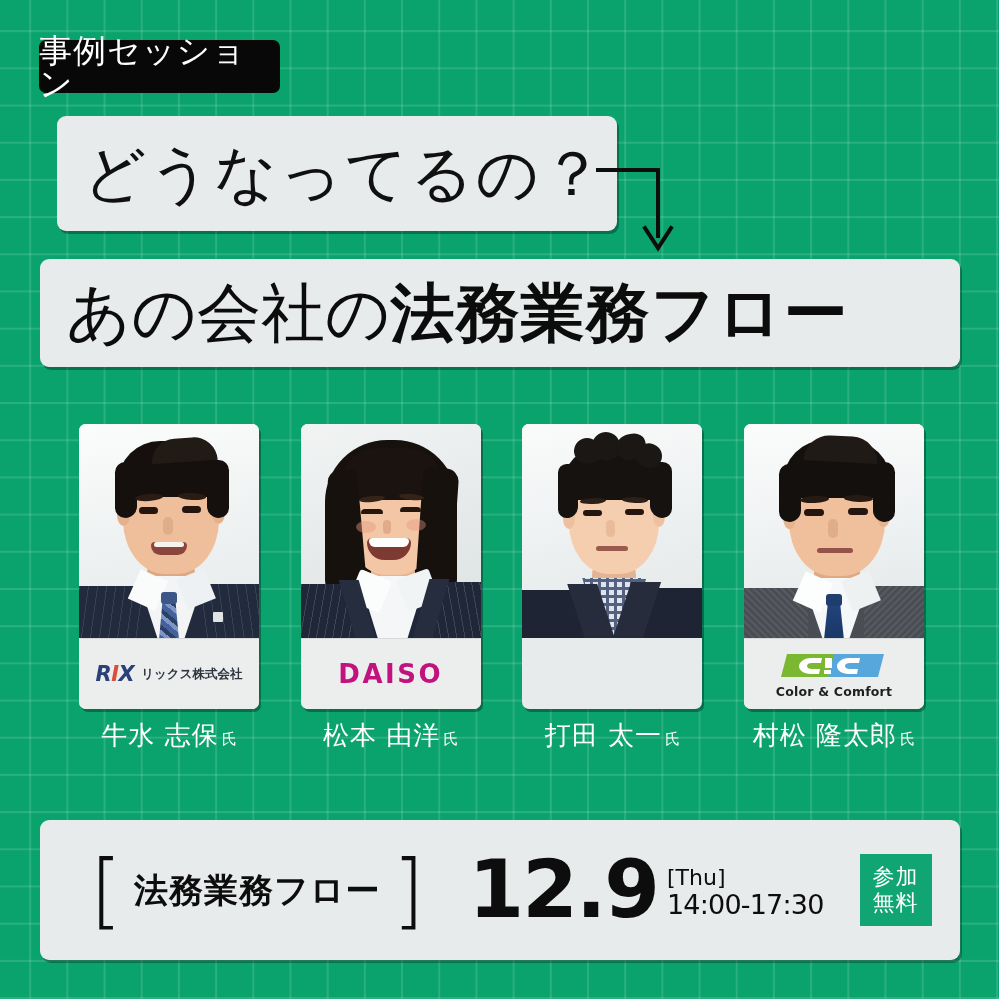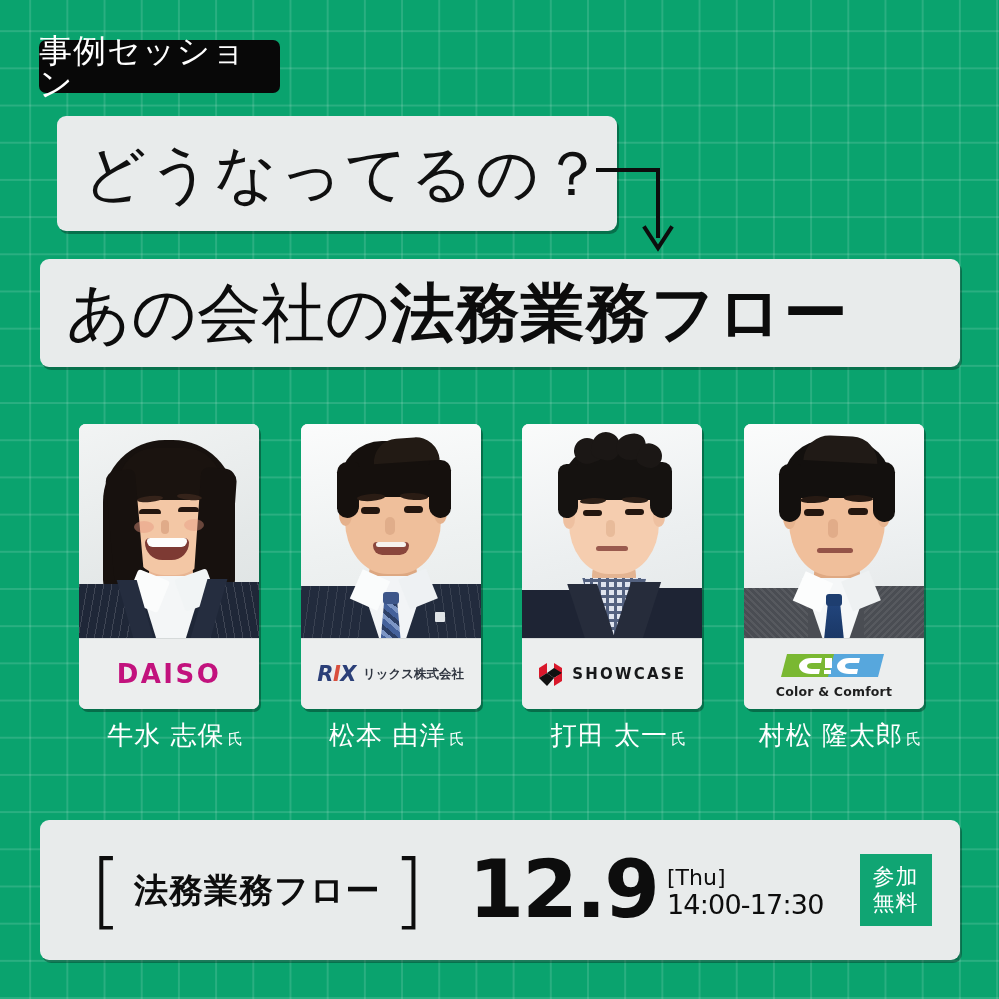--- a/index.html
+++ b/index.html
@@ -138,21 +138,21 @@
     font-size: 15px; font-weight: 700; color: #17181a;
     letter-spacing: 2.2px; line-height: 1;
   }
 
   .logo-cc-wrap { display: flex; flex-direction: column; align-items: center; gap: 3px; }
   .cc-mark { width: 105px; height: 32px; position: relative; }
   .logo-cc-txt { font-size: 12.5px; font-weight: 600; color: #1e1e1e; letter-spacing: 0.2px; }
 
   
   #names {
-    position: absolute; left: 85px; top: 722px;
+    position: absolute; left: 79px; top: 722px;
     width: 845px; height: 44px;
     display: flex; justify-content: space-between;
   }
   .name-cell {
     width: 180px;
     display: flex; align-items: baseline; justify-content: center;
     color: #ffffff;
     line-height: 1;
   }
   .name-main { font-size: 26px; font-weight: 400; letter-spacing: 1px; }
@@ -233,66 +233,20 @@
   <div class="hl-box" id="hl2">
     <span class="txt">
       <span class="lead">あの会社の</span><span class="strong">法務業務フロー</span>
     </span>
   </div>
 
   <div id="cards">
 
     <div class="card">
       <div class="photo">
-        <div class="bg-grad" style="background:linear-gradient(160deg,#f2f4f4 0%,#e4e8e8 60%,#dde2e2 100%);"></div>
-
-        <div class="hair" style="left:24px;top:16px;width:132px;height:180px;background:#17110e;border-radius:62px 62px 40px 40px;"></div>
-
-        <div class="neck" style="left:70px;top:128px;width:44px;height:52px;background:#e8b593;"></div>
-
-        <div class="head" style="left:45px;top:33px;width:92px;height:118px;background:#f3c7a5;"></div>
-
-        <div class="hair" style="left:40px;top:24px;width:102px;height:52px;background:#1a130f;border-radius:52px 52px 24px 24px;"></div>
-        <div class="hair" style="left:31px;top:46px;width:30px;height:120px;background:#17110e;border-radius:18px 10px 24px 24px;transform:rotate(-5deg);"></div>
-        <div class="hair" style="left:118px;top:44px;width:36px;height:128px;background:#17110e;border-radius:12px 20px 28px 28px;transform:rotate(4deg);"></div>
-
-        <div class="brow" style="left:58px;top:72px;width:26px;height:6px;background:#35231a;transform:rotate(-6deg);"></div>
-        <div class="brow" style="left:98px;top:70px;width:25px;height:6px;background:#35231a;transform:rotate(5deg);"></div>
-
-        <div class="eye" style="left:60px;top:85px;width:22px;height:5px;border-radius:11px 11px 3px 3px;"></div>
-        <div class="eye" style="left:99px;top:83px;width:21px;height:5px;border-radius:11px 11px 3px 3px;"></div>
-
-        <div style="position:absolute;left:55px;top:97px;width:20px;height:12px;background:rgba(231,150,128,.45);border-radius:50%;"></div>
-        <div style="position:absolute;left:105px;top:95px;width:20px;height:12px;background:rgba(231,150,128,.40);border-radius:50%;"></div>
-
-        <div style="position:absolute;left:82px;top:96px;width:8px;height:14px;background:#e0ab89;border-radius:4px;"></div>
-
-        <div class="mouth" style="left:66px;top:114px;width:44px;height:22px;background:#7d3a33;border-radius:6px 6px 22px 22px;"></div>
-        <div style="position:absolute;left:68px;top:114px;width:40px;height:9px;background:#fdfdfb;border-radius:4px 4px 7px 7px;"></div>
-
-        <div class="jacket" style="left:-8px;top:160px;width:100px;height:60px;background:#1f2738;transform:skewX(10deg);"></div>
-        <div class="jacket" style="left:96px;top:158px;width:100px;height:62px;background:#1f2738;transform:skewX(-10deg);"></div>
-
-        <div style="position:absolute;left:0;top:160px;width:60px;height:60px;background:repeating-linear-gradient(100deg,rgba(255,255,255,.14) 0 1px,transparent 1px 8px);"></div>
-        <div style="position:absolute;left:124px;top:158px;width:58px;height:62px;background:repeating-linear-gradient(80deg,rgba(255,255,255,.14) 0 1px,transparent 1px 8px);"></div>
-
-        <div class="shirt" style="left:58px;top:152px;width:68px;height:62px;background:#f4f6f7;clip-path:polygon(0 0,100% 0,72% 100%,28% 100%);"></div>
-        <div class="shirt" style="left:52px;top:150px;width:34px;height:34px;background:#fbfcfc;transform:rotate(22deg);border-radius:3px;"></div>
-        <div class="shirt" style="left:100px;top:149px;width:34px;height:34px;background:#f1f4f5;transform:rotate(-20deg);border-radius:3px;"></div>
-
-        <div style="position:absolute;left:46px;top:156px;width:20px;height:58px;background:#252d3f;transform:skewX(16deg);"></div>
-        <div style="position:absolute;left:120px;top:155px;width:20px;height:59px;background:#252d3f;transform:skewX(-16deg);"></div>
-      </div>
-      <div class="logo-pad">
-        <span class="logo-daiso">DAISO</span>
-      </div>
-    </div>
-
-    <div class="card">
-      <div class="photo">
         <div class="bg-grad" style="background:linear-gradient(170deg,#fbfcfc 0%,#eef1f1 55%,#e6eaea 100%);"></div>
 
         <div class="neck" style="left:68px;top:130px;width:48px;height:50px;background:#dda882;"></div>
 
         <div class="head" style="left:44px;top:28px;width:96px;height:122px;background:#efbf9b;"></div>
 
         <div class="ear" style="left:38px;top:80px;width:13px;height:22px;background:#e5b18c;"></div>
         <div class="ear" style="left:133px;top:78px;width:13px;height:22px;background:#e5b18c;"></div>
 
         <div class="hair" style="left:39px;top:17px;width:106px;height:56px;background:#15100d;border-radius:54px 54px 18px 18px;"></div>
@@ -323,20 +277,66 @@
         <div class="tie" style="left:80px;top:176px;width:20px;height:40px;background:repeating-linear-gradient(40deg,#44619b 0 5px,#7c95c4 5px 9px,#2c3f66 9px 13px);clip-path:polygon(18% 0,82% 0,100% 100%,0 100%);"></div>
         <div class="tie" style="left:82px;top:168px;width:16px;height:12px;background:#3d5689;border-radius:3px;"></div>
 
         <div style="position:absolute;left:134px;top:188px;width:10px;height:10px;background:#dfe3e6;border-radius:1px;"></div>
       </div>
       <div class="logo-pad">
         <div class="logo-rix-wrap">
           <span class="logo-rix">R<span class="i-red">I</span>X</span>
           <span class="logo-rix-jp">リックス株式会社</span>
         </div>
+      </div>
+    </div>
+
+    <div class="card">
+      <div class="photo">
+        <div class="bg-grad" style="background:linear-gradient(160deg,#f2f4f4 0%,#e4e8e8 60%,#dde2e2 100%);"></div>
+
+        <div class="hair" style="left:24px;top:16px;width:132px;height:180px;background:#17110e;border-radius:62px 62px 40px 40px;"></div>
+
+        <div class="neck" style="left:70px;top:128px;width:44px;height:52px;background:#e8b593;"></div>
+
+        <div class="head" style="left:45px;top:33px;width:92px;height:118px;background:#f3c7a5;"></div>
+
+        <div class="hair" style="left:40px;top:24px;width:102px;height:52px;background:#1a130f;border-radius:52px 52px 24px 24px;"></div>
+        <div class="hair" style="left:31px;top:46px;width:30px;height:120px;background:#17110e;border-radius:18px 10px 24px 24px;transform:rotate(-5deg);"></div>
+        <div class="hair" style="left:118px;top:44px;width:36px;height:128px;background:#17110e;border-radius:12px 20px 28px 28px;transform:rotate(4deg);"></div>
+
+        <div class="brow" style="left:58px;top:72px;width:26px;height:6px;background:#35231a;transform:rotate(-6deg);"></div>
+        <div class="brow" style="left:98px;top:70px;width:25px;height:6px;background:#35231a;transform:rotate(5deg);"></div>
+
+        <div class="eye" style="left:60px;top:85px;width:22px;height:5px;border-radius:11px 11px 3px 3px;"></div>
+        <div class="eye" style="left:99px;top:83px;width:21px;height:5px;border-radius:11px 11px 3px 3px;"></div>
+
+        <div style="position:absolute;left:55px;top:97px;width:20px;height:12px;background:rgba(231,150,128,.45);border-radius:50%;"></div>
+        <div style="position:absolute;left:105px;top:95px;width:20px;height:12px;background:rgba(231,150,128,.40);border-radius:50%;"></div>
+
+        <div style="position:absolute;left:82px;top:96px;width:8px;height:14px;background:#e0ab89;border-radius:4px;"></div>
+
+        <div class="mouth" style="left:66px;top:114px;width:44px;height:22px;background:#7d3a33;border-radius:6px 6px 22px 22px;"></div>
+        <div style="position:absolute;left:68px;top:114px;width:40px;height:9px;background:#fdfdfb;border-radius:4px 4px 7px 7px;"></div>
+
+        <div class="jacket" style="left:-8px;top:160px;width:100px;height:60px;background:#1f2738;transform:skewX(10deg);"></div>
+        <div class="jacket" style="left:96px;top:158px;width:100px;height:62px;background:#1f2738;transform:skewX(-10deg);"></div>
+
+        <div style="position:absolute;left:0;top:160px;width:60px;height:60px;background:repeating-linear-gradient(100deg,rgba(255,255,255,.14) 0 1px,transparent 1px 8px);"></div>
+        <div style="position:absolute;left:124px;top:158px;width:58px;height:62px;background:repeating-linear-gradient(80deg,rgba(255,255,255,.14) 0 1px,transparent 1px 8px);"></div>
+
+        <div class="shirt" style="left:58px;top:152px;width:68px;height:62px;background:#f4f6f7;clip-path:polygon(0 0,100% 0,72% 100%,28% 100%);"></div>
+        <div class="shirt" style="left:52px;top:150px;width:34px;height:34px;background:#fbfcfc;transform:rotate(22deg);border-radius:3px;"></div>
+        <div class="shirt" style="left:100px;top:149px;width:34px;height:34px;background:#f1f4f5;transform:rotate(-20deg);border-radius:3px;"></div>
+
+        <div style="position:absolute;left:46px;top:156px;width:20px;height:58px;background:#252d3f;transform:skewX(16deg);"></div>
+        <div style="position:absolute;left:120px;top:155px;width:20px;height:59px;background:#252d3f;transform:skewX(-16deg);"></div>
+      </div>
+      <div class="logo-pad">
+        <span class="logo-daiso">DAISO</span>
       </div>
     </div>
 
     <div class="card">
       <div class="photo">
         <div class="bg-grad" style="background:linear-gradient(165deg,#fafbfb 0%,#eceff0 55%,#e3e7e8 100%);"></div>
 
         <div class="neck" style="left:70px;top:132px;width:44px;height:48px;background:#e3b492;"></div>
 
         <div class="head" style="left:47px;top:34px;width:90px;height:116px;background:#f5cdaf;"></div>
@@ -363,34 +363,20 @@
         <div class="mouth" style="left:74px;top:122px;width:32px;height:5px;background:#9a5a4e;border-radius:4px;"></div>
 
         <div class="jacket" style="left:-12px;top:166px;width:104px;height:54px;background:#1e2434;transform:skewX(10deg);"></div>
         <div class="jacket" style="left:98px;top:164px;width:104px;height:56px;background:#1e2434;transform:skewX(-10deg);"></div>
 
         <div class="shirt" style="left:60px;top:154px;width:64px;height:60px;background:#dfe4ee;clip-path:polygon(0 0,100% 0,74% 100%,26% 100%);"></div>
         <div class="shirt" style="left:60px;top:154px;width:64px;height:60px;clip-path:polygon(0 0,100% 0,74% 100%,26% 100%);background:repeating-linear-gradient(90deg,#3b4a6b 0 3px,transparent 3px 8px),repeating-linear-gradient(0deg,#3b4a6b 0 3px,transparent 3px 8px);opacity:.85;"></div>
 
         <div style="position:absolute;left:54px;top:160px;width:30px;height:54px;background:#262c3b;transform:skewX(18deg);"></div>
         <div style="position:absolute;left:100px;top:158px;width:30px;height:56px;background:#262c3b;transform:skewX(-18deg);"></div>
-      </div>
-      <div class="logo-pad">
-        <div class="logo-showcase-wrap">
-          <span class="sc-mark">
-            <svg width="25" height="25" viewBox="0 0 25 25">
-              <path d="M1 6 L9 1 L9 11 L1 16 Z" fill="#d9182b"></path>
-              <path d="M16 1 L24 6 L24 16 L16 11 Z" fill="#d9182b"></path>
-              <path d="M9 11 L16 6 L24 11 L16 16 Z" fill="#111111"></path>
-              <path d="M1 16 L9 11 L16 16 L9 24 Z" fill="#111111"></path>
-              <path d="M16 16 L24 11 L24 19 L16 24 Z" fill="#d9182b"></path>
-            </svg>
-          </span>
-          <span class="logo-showcase">SHOWCASE</span>
-        </div>
       </div>
     </div>
 
     <div class="card">
       <div class="photo">
         <div class="bg-grad" style="background:linear-gradient(170deg,#fbfcfc 0%,#eceff0 60%,#e2e6e7 100%);"></div>
 
         <div class="neck" style="left:70px;top:130px;width:46px;height:50px;background:#dfa983;"></div>
 
         <div class="head" style="left:45px;top:28px;width:96px;height:124px;background:#f0bf9b;"></div>

